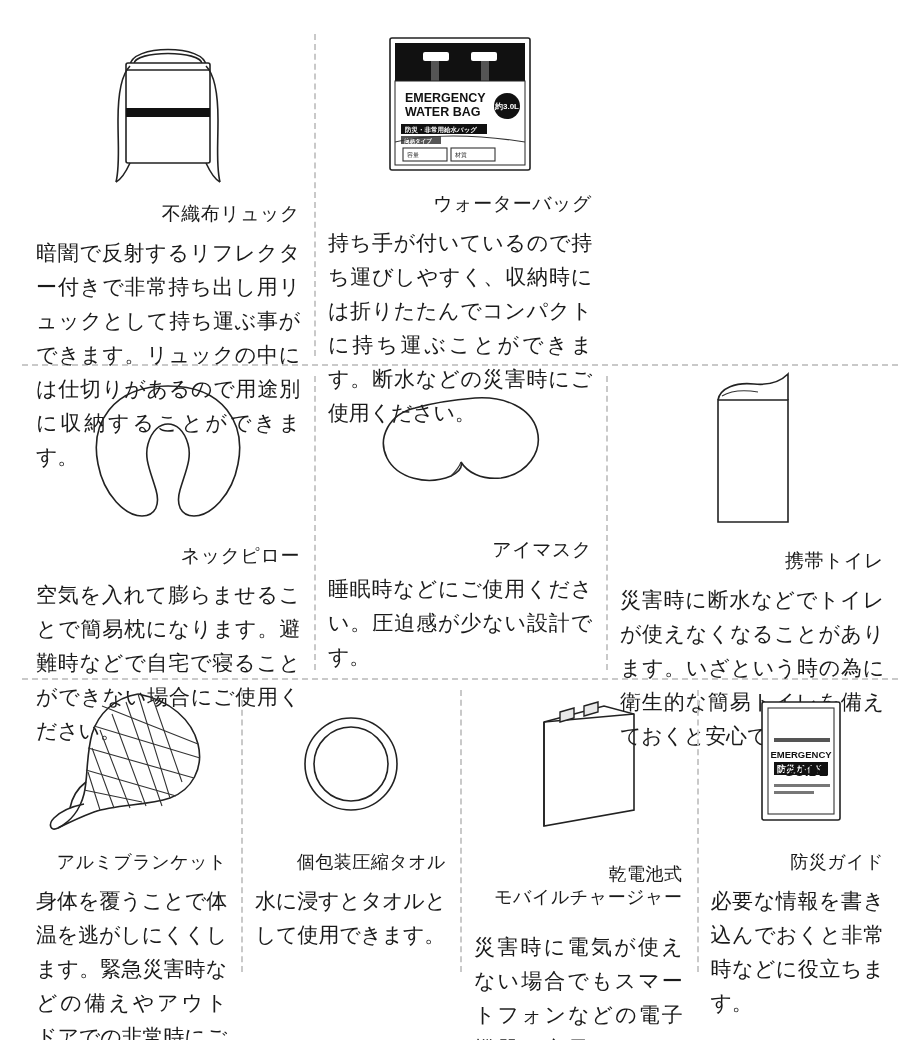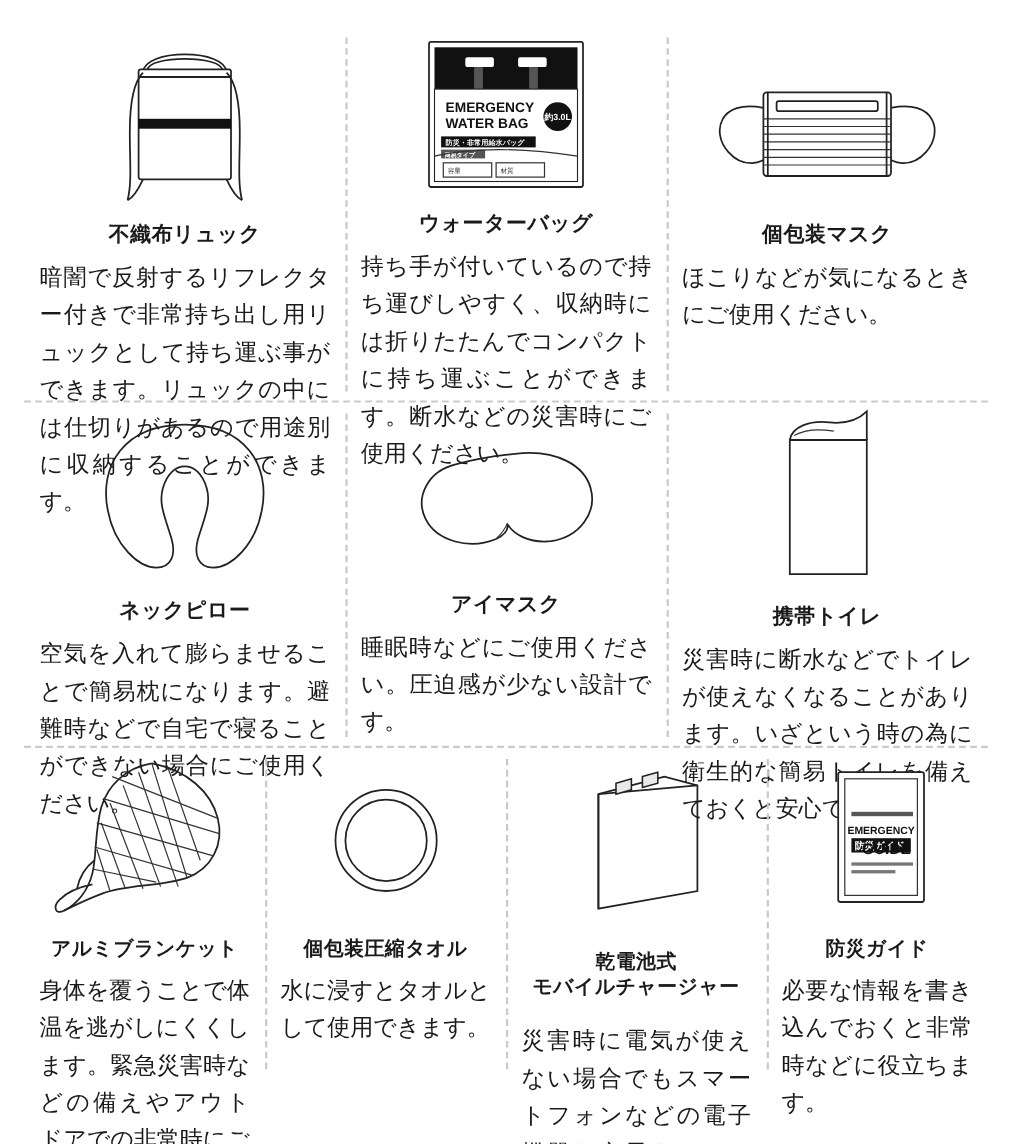--- a/index.html
+++ b/index.html
@@ -50,31 +50,31 @@
   .r1 .cell { width: 33.333%; }
   .r2 .cell { width: 33.333%; }
   .r3 .c-a { width: 25%; }
   .r3 .c-b { width: 25%; }
   .r3 .c-c { width: 27%; gap: 12px; }
   .r3 .c-d { width: 23%; }
 
   .art {
     height: 150px;
     display: flex;
-    align-items: flex-end;
+    align-items: flex-start;
     justify-content: center;
     position: relative;
   }
   .r1 .art { height: 160px; }
   .r2 .art { height: 165px; }
   .r3 .art { height: 150px; }
 
   .title {
-    text-align: center;
-    font-weight: bold;
+    text-align: right;
+    font-weight: normal;
     font-size: 19px;
     letter-spacing: .5px;
     margin: 12px 0 10px 0;
     line-height: 1.25;
   }
   .r3 .title { font-size: 18px; margin-top: 15px; }
   .desc {
     font-size: 21px;
     line-height: 1.62;
     letter-spacing: -0.2px;
@@ -141,40 +141,20 @@
           <rect class="ln-t" x="96" y="118" width="44" height="13"></rect>
           <text x="52" y="127" font-size="6" fill="#333">容量</text>
           <text x="100" y="127" font-size="6" fill="#333">材質</text>
           <path class="ln-t" d="M40 112 C72 104, 120 104, 170 112"></path>
         </svg>
       </div>
       <div class="title">ウォーターバッグ</div>
       <div class="desc">持ち手が付いているので持ち運びしやすく、収納時には折りたたんでコンパクトに持ち運ぶことができます。断水などの災害時にご使用ください。</div>
     </div>
 
-    <div class="cell">
-      <div class="art">
-        <svg width="240" height="140" viewBox="0 0 240 140">
-          <path class="ln" d="M62 48 C22 40, 14 70, 30 88 C44 104, 62 98, 66 92"></path>
-          <path class="ln" d="M178 48 C218 40, 226 70, 210 88 C196 104, 178 98, 174 92"></path>
-          <rect class="fillw" x="62" y="34" width="116" height="76" rx="3"></rect>
-          <rect class="fillw" x="74" y="42" width="92" height="9" rx="2"></rect>
-          <path class="ln-t" d="M62 58 L178 58"></path>
-          <path class="ln-t" d="M62 65 L178 65"></path>
-          <path class="ln-t" d="M62 72 L178 72"></path>
-          <path class="ln-t" d="M62 79 L178 79"></path>
-          <path class="ln-t" d="M62 86 L178 86"></path>
-          <path class="ln-t" d="M62 93 L178 93"></path>
-          <path class="ln-t" d="M62 100 L178 100"></path>
-          <path class="ln" d="M66 34 L66 110 M174 34 L174 110"></path>
-        </svg>
-      </div>
-      <div class="title">個包装マスク</div>
-      <div class="desc">ほこりなどが気になるときにご使用ください。</div>
-    </div>
   </div>
 
   <div class="hrule"></div>
 
   <div class="row r2">
 
     <div class="cell">
       <div class="art">
         <svg width="200" height="160" viewBox="0 0 200 160">
           <path class="ln" d="M100 14

